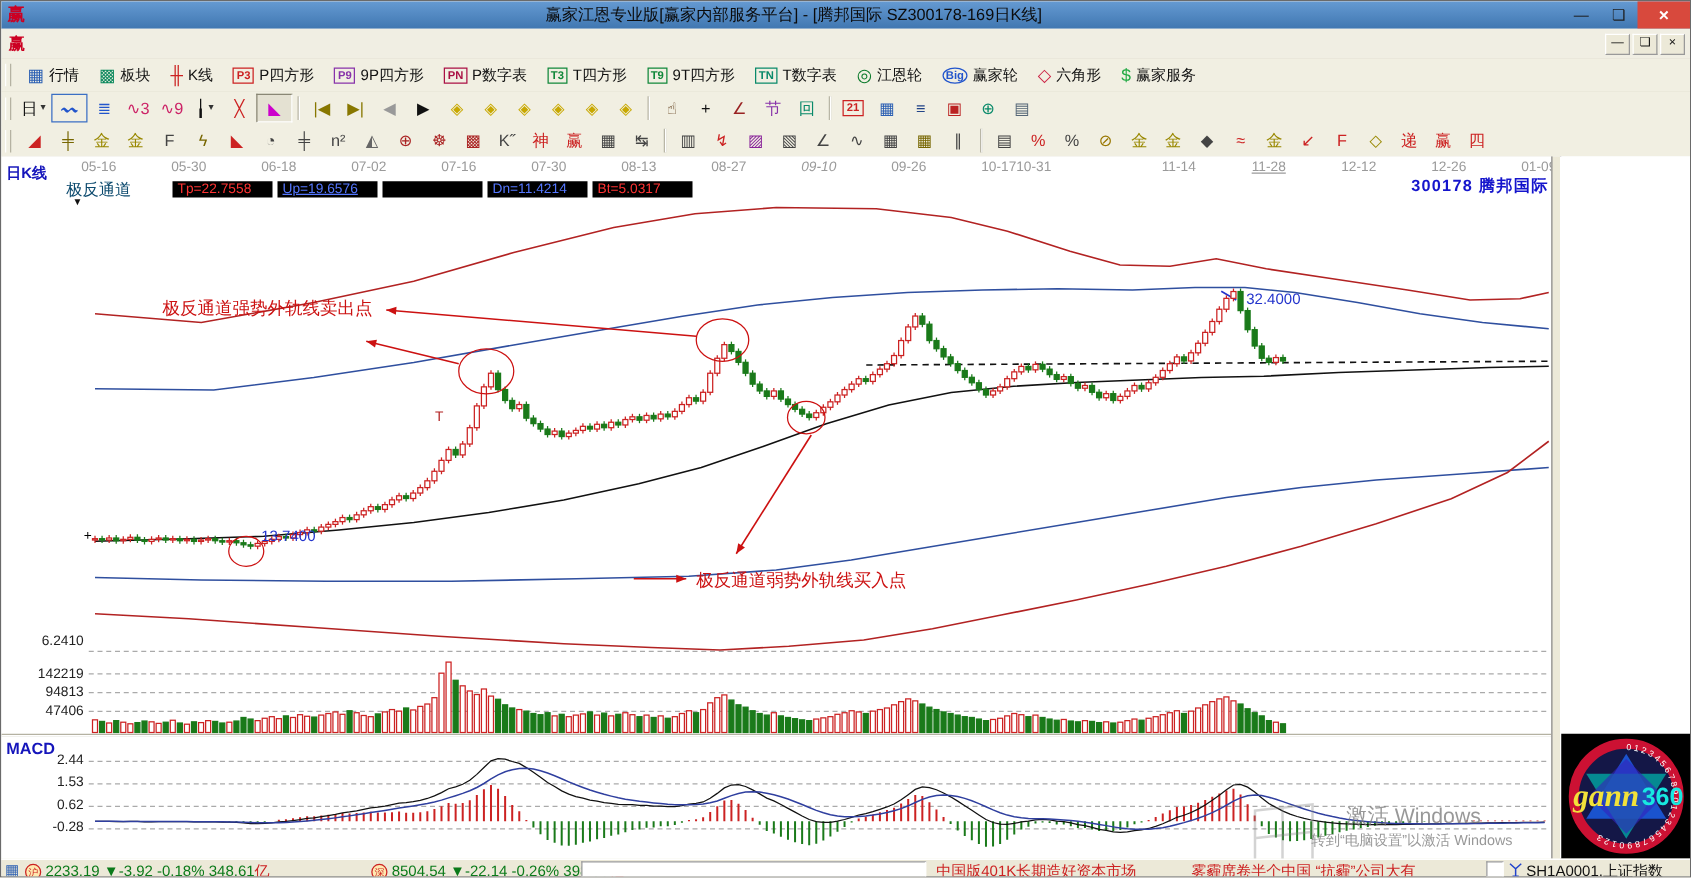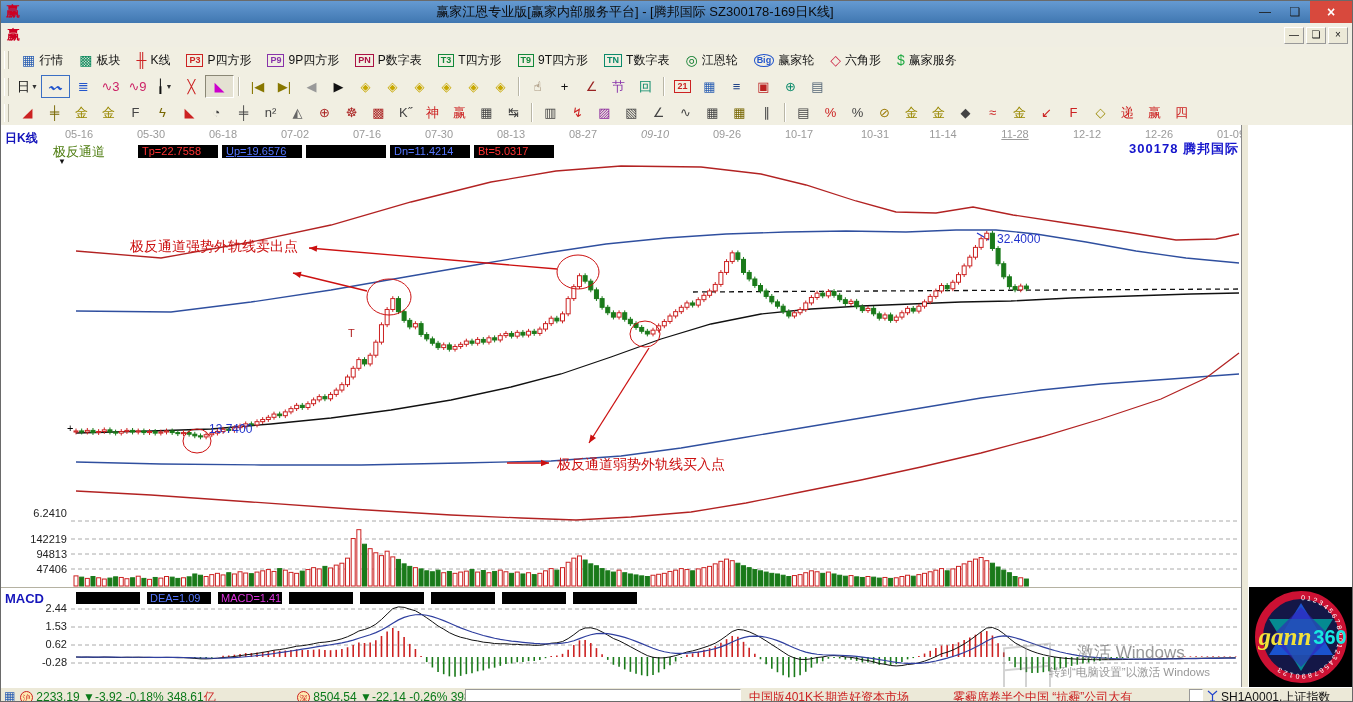--- a/index.html
+++ b/index.html
@@ -39,21 +39,21 @@
     font-size:13px;padding:0 2px;position:relative;}
   .tbtn.press{border:1px solid #8a8775;border-right-color:#fff;border-bottom-color:#fff;background:#e4e1d2;}
   .tbtn.frame{border:1px solid #3b6fc4;}
   .dd{font-size:7px;color:#333;margin-left:1px;}
   
   .chart-region{position:absolute;left:0;top:124px;width:1353px;height:562px;background:#fff;overflow:hidden;}
   #chart-svg{position:absolute;left:0;top:0;}
   .abs{position:absolute;}
   .dk-label{color:#1515bb;font-size:12px;font-weight:bold;}
   .date-tick{position:absolute;top:3px;width:44px;text-align:center;color:#9a9a9a;font-size:11px;}
-  .ind-label{color:#4d7c0f;font-size:13px;}
+  .ind-label{color:#0c4a6e;font-size:13px;}
   .ind-tri{color:#111;font-size:8px;}
   .readouts{position:absolute;left:137px;top:20px;display:flex;gap:4px;}
   .ro-box{width:80px;height:13px;background:#000;color:#fff;font-size:11px;line-height:13px;padding-left:4px;box-sizing:border-box;}
   .sym-label{color:#1515cc;font-size:13px;font-weight:bold;letter-spacing:1px;}
   .ax-label{position:absolute;left:2px;width:64px;text-align:right;font-size:11px;color:#222;}
   .ann{position:absolute;color:#cc1111;font-size:14px;}
   .price-tag{position:absolute;color:#2233cc;font-size:12px;}
   .macd-sep{position:absolute;left:0;top:462px;width:1240px;height:1px;background:#b5b2a2;border-bottom:1px solid #fff;}
   .macd-label{position:absolute;left:4px;top:466px;color:#1515bb;font-size:13px;font-weight:bold;}
   .macd-boxes{position:absolute;left:75px;top:467px;display:flex;gap:7px;}
@@ -1144,21 +1144,21 @@
         <span class="date-tick" style="left: 128px;">05-30</span>
         <span class="date-tick" style="left: 200px;">06-18</span>
         <span class="date-tick" style="left: 272px;">07-02</span>
         <span class="date-tick" style="left: 344px;">07-16</span>
         <span class="date-tick" style="left: 416px;">07-30</span>
         <span class="date-tick" style="left: 488px;">08-13</span>
         <span class="date-tick" style="left: 560px;">08-27</span>
         <span class="date-tick" style="left: 632px; font-style: italic;">09-10</span>
         <span class="date-tick" style="left: 704px;">09-26</span>
         <span class="date-tick" style="left: 776px;">10-17</span>
-        <span class="date-tick" style="left: 852px;">10-31</span>
+        <span class="date-tick" style="left: 804px;">10-31</span>
         <span class="date-tick" style="left: 920px;">11-14</span>
         <span class="date-tick" style="left: 992px; text-decoration: underline;">11-28</span>
         <span class="date-tick" style="left: 1064px;">12-12</span>
         <span class="date-tick" style="left: 1136px;">12-26</span>
         <span class="date-tick" style="left: 1208px;">01-09</span>
       </div>
 
     <span class="abs ind-label" style="left:52px;top:18px;">极反通道</span>
     <span class="abs ind-tri" style="left:57px;top:32px;">▼</span>
     <div class="readouts" id="readouts">
@@ -1173,30 +1173,20 @@
 
     <span class="ax-label" style="top:382px;">6.2410</span>
     <div id="vol-ticks">
         <span class="ax-label" style="top: 408px;">142219</span>
         <span class="ax-label" style="top: 423px;">94813</span>
         <span class="ax-label" style="top: 438px;">47406</span>
       </div>
 
     <div class="macd-sep"></div>
     <span class="macd-label">MACD</span>
-    <div class="macd-boxes" id="macd-boxes">
-        <span class="mb" style="color: rgb(255, 255, 255);"></span>
-        <span class="mb" style="color: rgb(85, 119, 255);">DEA=1.09</span>
-        <span class="mb" style="color: rgb(221, 51, 221);">MACD=1.41</span>
-        <span class="mb" style="color: rgb(255, 255, 255);"></span>
-        <span class="mb" style="color: rgb(255, 255, 255);"></span>
-        <span class="mb" style="color: rgb(255, 255, 255);"></span>
-        <span class="mb" style="color: rgb(255, 255, 255);"></span>
-        <span class="mb" style="color: rgb(255, 255, 255);"></span>
-      </div>
     <div id="macd-ticks">
         <span class="ax-label" style="top: 477px;">2.44</span>
         <span class="ax-label" style="top: 495px;">1.53</span>
         <span class="ax-label" style="top: 513px;">0.62</span>
         <span class="ax-label" style="top: 531px;">-0.28</span>
       </div>
 
     <span class="ann" style="left:85px;top:113px;margin-left:44px;">极反通道强势外轨线卖出点</span>
     <span class="ann" style="left:556px;top:331px;">极反通道弱势外轨线买入点</span>
     <span class="price-tag" style="left:996px;top:107px;">32.4000</span>

